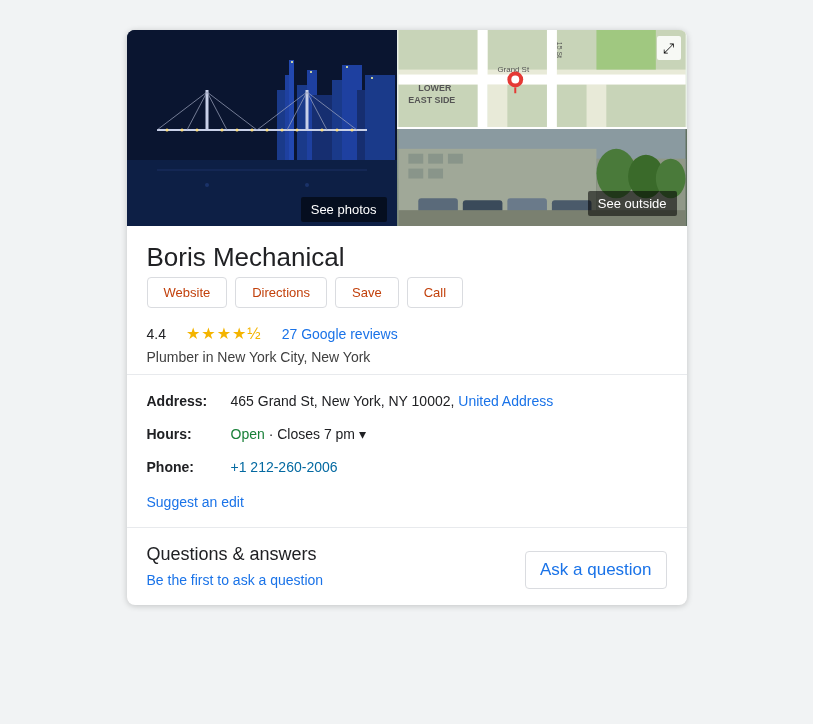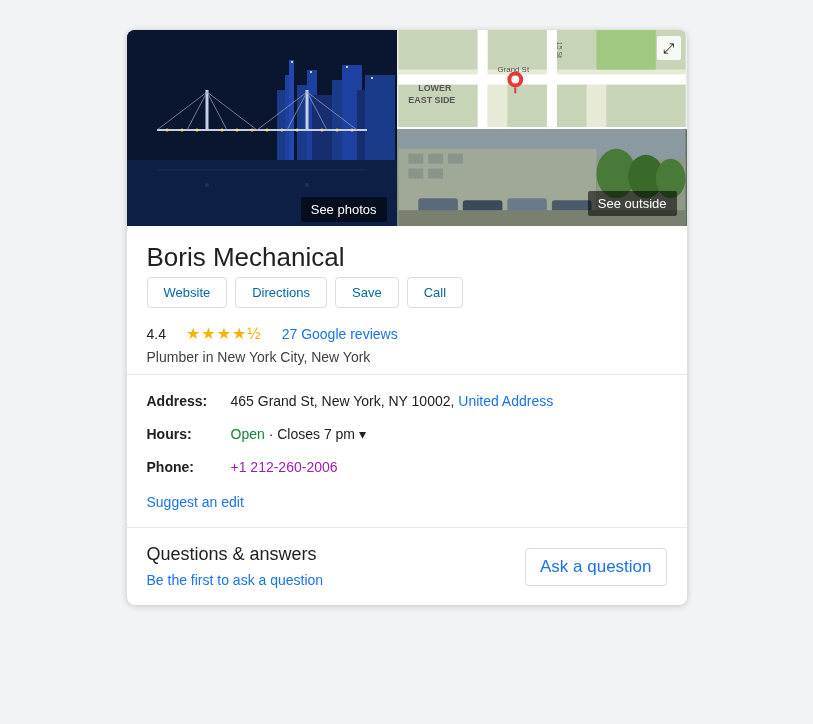--- a/index.html
+++ b/index.html
@@ -110,21 +110,21 @@
       display: flex;
       gap: 8px;
       margin-bottom: 16px;
     }
     .action-btn {
       border: 1px solid #dadce0;
       background: #fff;
       border-radius: 4px;
       padding: 7px 16px;
       font-size: 13px;
-      color: #0369a1;
+      color: #c2410c;
       cursor: pointer;
       font-weight: 500;
     }
     .rating-row {
       display: flex;
       align-items: center;
       gap: 20px;
       margin-bottom: 6px;
     }
     .rating-number {
@@ -175,37 +175,37 @@
     }
     .hours-open {
       color: #188038;
       font-weight: 500;
     }
     .hours-dropdown {
       color: #202124;
       cursor: pointer;
     }
     .phone-link {
-      color: #a21caf;
+      color: #0369a1;
       cursor: pointer;
     }
     .suggest-edit {
       color: #1a73e8;
       font-size: 14px;
       cursor: pointer;
       text-decoration: none;
       display: inline-block;
       margin-top: 4px;
     }
     
     .qa-section {
       border-top: 1px solid #e8eaed;
       padding: 16px 20px;
       display: flex;
-      align-items: center;
+      align-items: flex-end;
       justify-content: space-between;
     }
     .qa-left h3 {
       font-size: 18px;
       font-weight: 400;
       color: #202124;
       margin-bottom: 6px;
     }
     .qa-first-link {
       color: #1a73e8;

